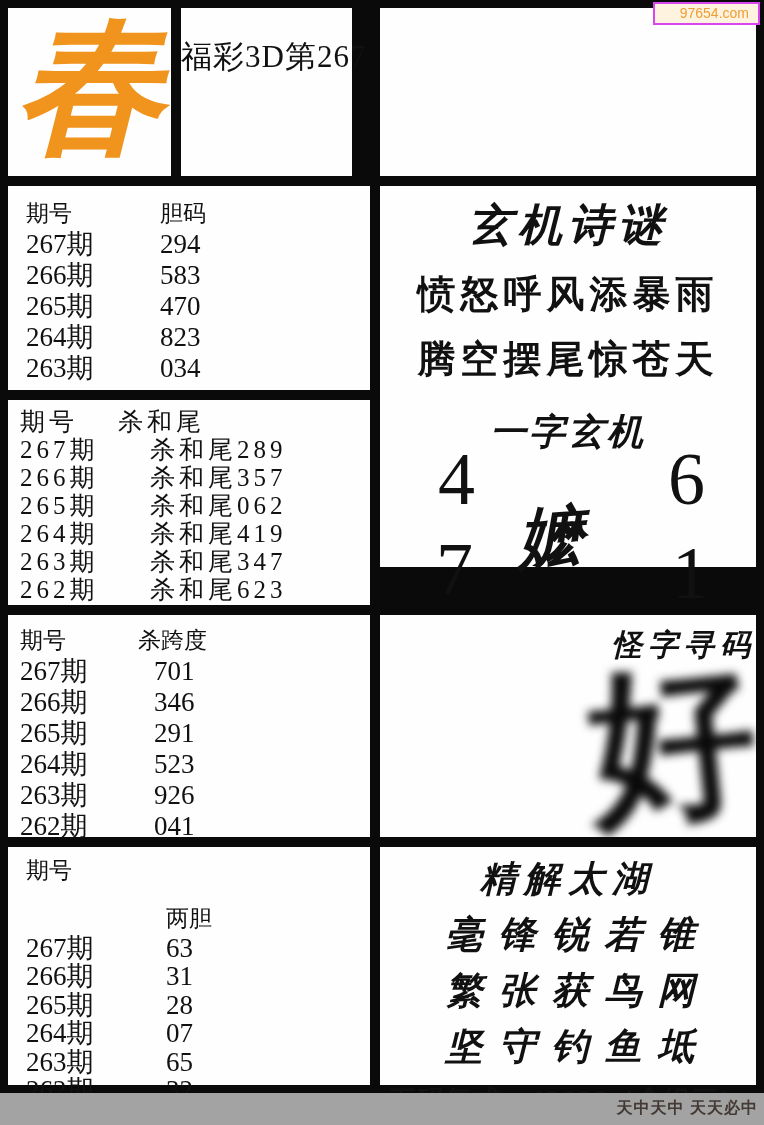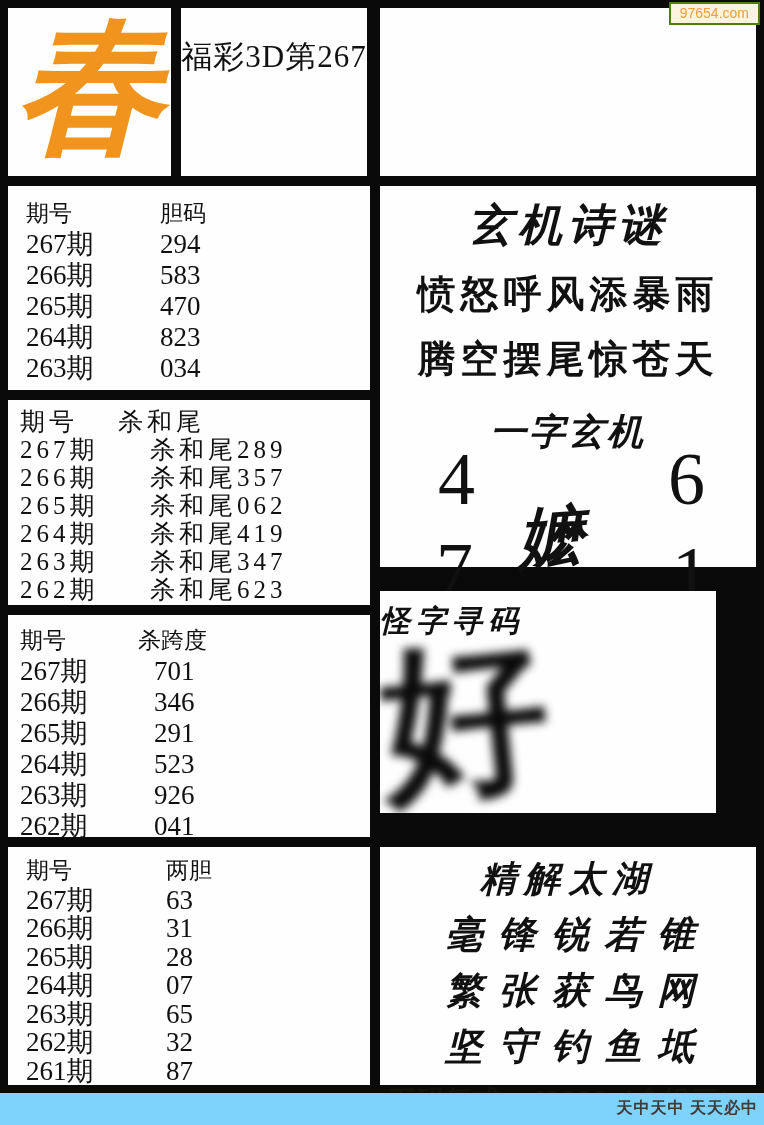--- a/index.html
+++ b/index.html
@@ -7,29 +7,29 @@
     width:764px;height:1125px;position:relative;background:#ffffff;
     font-family:"Liberation Serif","DejaVu Serif",serif;color:#111;
     overflow:hidden;
   }
   .board{position:absolute;left:0;top:0;width:764px;height:1093px;background:#0a0a0a;}
   .panel{position:absolute;background:#fefefe;box-sizing:border-box;}
 
   
   .p-logo{left:8px;top:8px;width:163px;height:168px;display:flex;align-items:center;justify-content:center;}
   .logo-char{font-size:148px;font-weight:bold;font-style:italic;color:#f1941d;line-height:1;transform:translateY(-4px);}
-  .p-issue{left:181px;top:8px;width:186px;height:168px;}
+  .p-issue{left:181px;top:8px;width:171px;height:168px;}
   .issue-title{margin-top:28px;text-align:center;font-size:31px;letter-spacing:1px;white-space:nowrap;}
   .p-blank{left:380px;top:8px;width:376px;height:168px;}
 
   .badge{
     position:absolute;top:2px;right:4px;z-index:5;
-    background:#fdf3df;border:2px solid #4d7c0f;color:#f09e33;
+    background:#fdf3df;border:2px solid #d946ef;color:#f09e33;
     font-family:"Liberation Sans","DejaVu Sans",sans-serif;
-    font-size:14px;padding:1px 9px 2px 9px;
+    font-size:14px;padding:1px 9px 2px 25px;
   }
 
   
   .t-panel{font-size:27px;}
   .p-danma   {left:8px;top:186px;width:362px;height:204px;padding-top:12px;}
   .p-shahewei{left:8px;top:400px;width:362px;height:205px;padding-top:8px;}
   .p-shakuadu{left:8px;top:615px;width:362px;height:222px;padding-top:10px;}
   .p-liangdan{left:8px;top:847px;width:362px;height:238px;padding-top:10px;}
   .trow{display:flex;line-height:30px;}
   .thead{font-size:23px;line-height:30px;}
@@ -38,53 +38,53 @@
   .p-danma .thead .c1{padding-left:30px;}   .p-danma .thead .c2{padding-left:0px;}
   .p-danma .trow .c1{padding-left:18px;}    .p-danma .trow .c2{padding-left:4px;}
   .p-danma .trow{line-height:31px;}
   .p-shahewei .thead .c1{padding-left:18px;}.p-shahewei .thead .c2{margin-left:-32px;}
   .p-shahewei .trow .c1{padding-left:12px;letter-spacing:4px;}
   .p-shahewei .trow .c2{letter-spacing:4px;}
   .p-shahewei .trow{line-height:28px;font-size:25px;}
   .p-shakuadu .thead .c1{padding-left:14px;}.p-shakuadu .thead .c2{margin-left:-16px;}
   .p-shakuadu .trow .c1{padding-left:12px;} .p-shakuadu .trow .c2{padding-left:4px;}
   .p-shakuadu .trow{line-height:31px;}
-  .p-liangdan .thead .c1{padding-left:28px;}.p-liangdan .thead .c2{padding-left:8px;}
+  .p-liangdan .thead .c1{padding-left:28px;}.p-liangdan .thead .c2{padding-left:8px;margin-top:48px;}
   .p-liangdan .trow .c1{padding-left:18px;} .p-liangdan .trow .c2{padding-left:10px;}
   .p-liangdan .trow{line-height:28.5px;}
 
   
   .p-poem{left:380px;top:186px;width:376px;height:245px;text-align:center;}
   .brush{font-weight:bold;font-style:italic;font-family:"Liberation Serif","DejaVu Serif",serif;}
   .poem-title{font-size:44px;margin-top:10px;letter-spacing:6px;}
   .poem-line{font-family:"Liberation Sans","DejaVu Sans",sans-serif;font-weight:bold;font-size:38px;letter-spacing:5px;margin-top:14px;white-space:nowrap;}
 
   .p-oneword{left:380px;top:400px;width:376px;height:167px;}
   .ow-title{position:absolute;left:0;right:0;top:8px;text-align:center;font-size:36px;letter-spacing:3px;}
   .ow-num{position:absolute;font-size:74px;line-height:1;}
   .ow-tl{left:58px;top:42px;}
   .ow-tr{left:288px;top:42px;}
   .ow-bl{left:56px;top:132px;}
   .ow-br{left:292px;top:136px;}
   .ow-center{position:absolute;left:138px;top:92px;font-size:66px;font-weight:bold;transform:rotate(-4deg);}
 
-  .p-strange{left:380px;top:591px;width:336px;height:222px;text-align:left;}
+  .p-strange{left:380px;top:615px;width:376px;height:222px;text-align:right;}
   .st-title{font-size:30px;margin-top:10px;letter-spacing:6px;}
   .st-char{
     font-size:168px;font-weight:bold;line-height:1;margin-top:-6px;
     filter:blur(5px);transform:rotate(-6deg);display:inline-block;color:#0a0a0a;
   }
 
   .p-taihu{left:380px;top:847px;width:376px;height:238px;text-align:center;}
   .th-title{font-size:36px;margin-top:8px;letter-spacing:8px;}
   .th-line{font-size:37px;font-weight:bold;font-style:italic;letter-spacing:16px;margin-top:6px;white-space:nowrap;padding-left:20px;}
   .th-bottom{font-family:"Liberation Sans","DejaVu Sans",sans-serif;font-weight:bold;font-size:28px;margin-top:10px;white-space:nowrap;letter-spacing:0px;}
 
   .footer{
-    position:absolute;left:0;top:1093px;width:764px;height:32px;background:#7dd3fc;
+    position:absolute;left:0;top:1093px;width:764px;height:32px;background:#a3a3a3;
   }
   .slogan{
     position:absolute;right:6px;top:5px;
     font-family:"Liberation Sans","DejaVu Sans",sans-serif;
     font-weight:bold;font-size:16px;color:#433a36;letter-spacing:1px;
   }
 </style>
 </head>
 <body>
 

